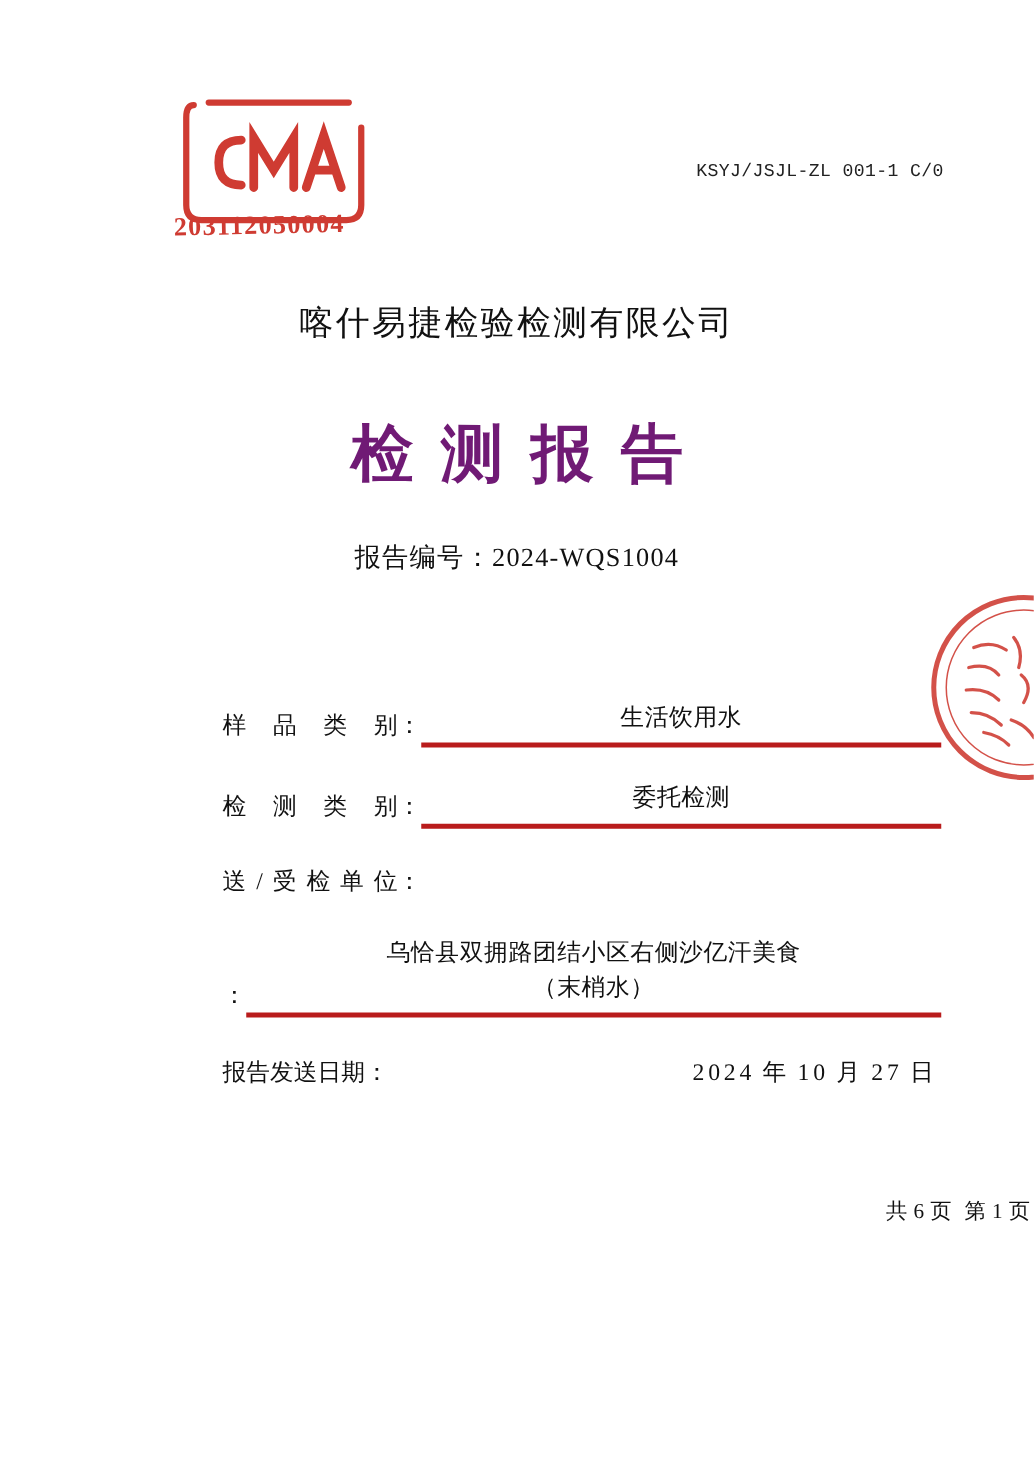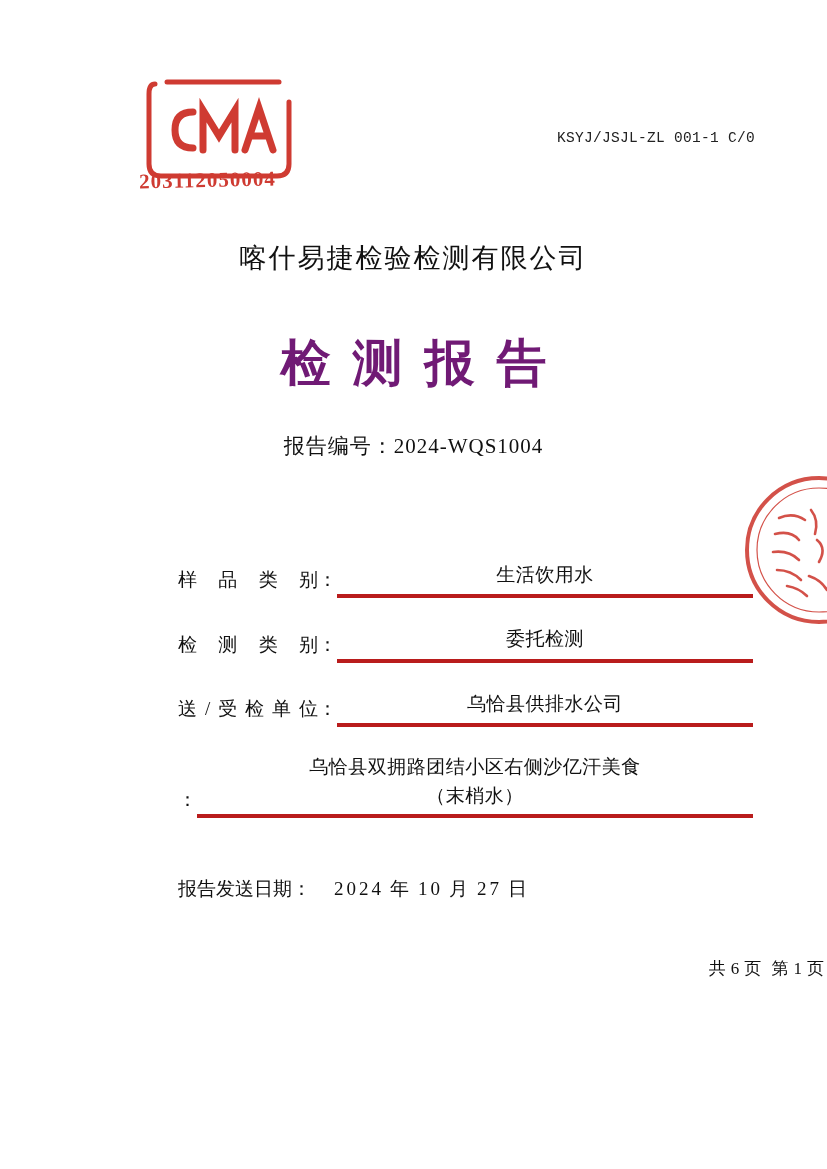--- a/index.html
+++ b/index.html
@@ -159,24 +159,23 @@
     font-size: 19px;
     color: #111;
   }
   .send-date .sd-label {
     flex: 0 0 auto;
     letter-spacing: 0px;
     white-space: nowrap;
   }
   .send-date .sd-body {
     flex: 1 1 auto;
-    text-align: left;
+    text-align: right;
     letter-spacing: 3px;
     padding-left: 20px;
-    margin-top: 31px;
   }
   .send-date .sd-body span {
     margin: 0 3px;
   }
 
   
   .page-footer {
     position: absolute;
     left: 0;
     right: 0;
@@ -259,21 +258,20 @@
 
     <div class="field-row">
       <div class="field-label">检测类别</div>
       <div class="field-colon">：</div>
       <div class="field-value">委托检测</div>
     </div>
 
     <div class="field-row">
       <div class="field-label">送/受检单位</div>
       <div class="field-colon">：</div>
-      <div class="field-value">乌恰县供排水公司</div>
     </div>
 
     <div class="field-row">
       <div class="field-colon">：</div>
       <div class="field-value two-line">
         <span>乌恰县双拥路团结小区右侧沙亿汗美食</span>
         <span class="sub">（末梢水）</span>
       </div>
     </div>
 

